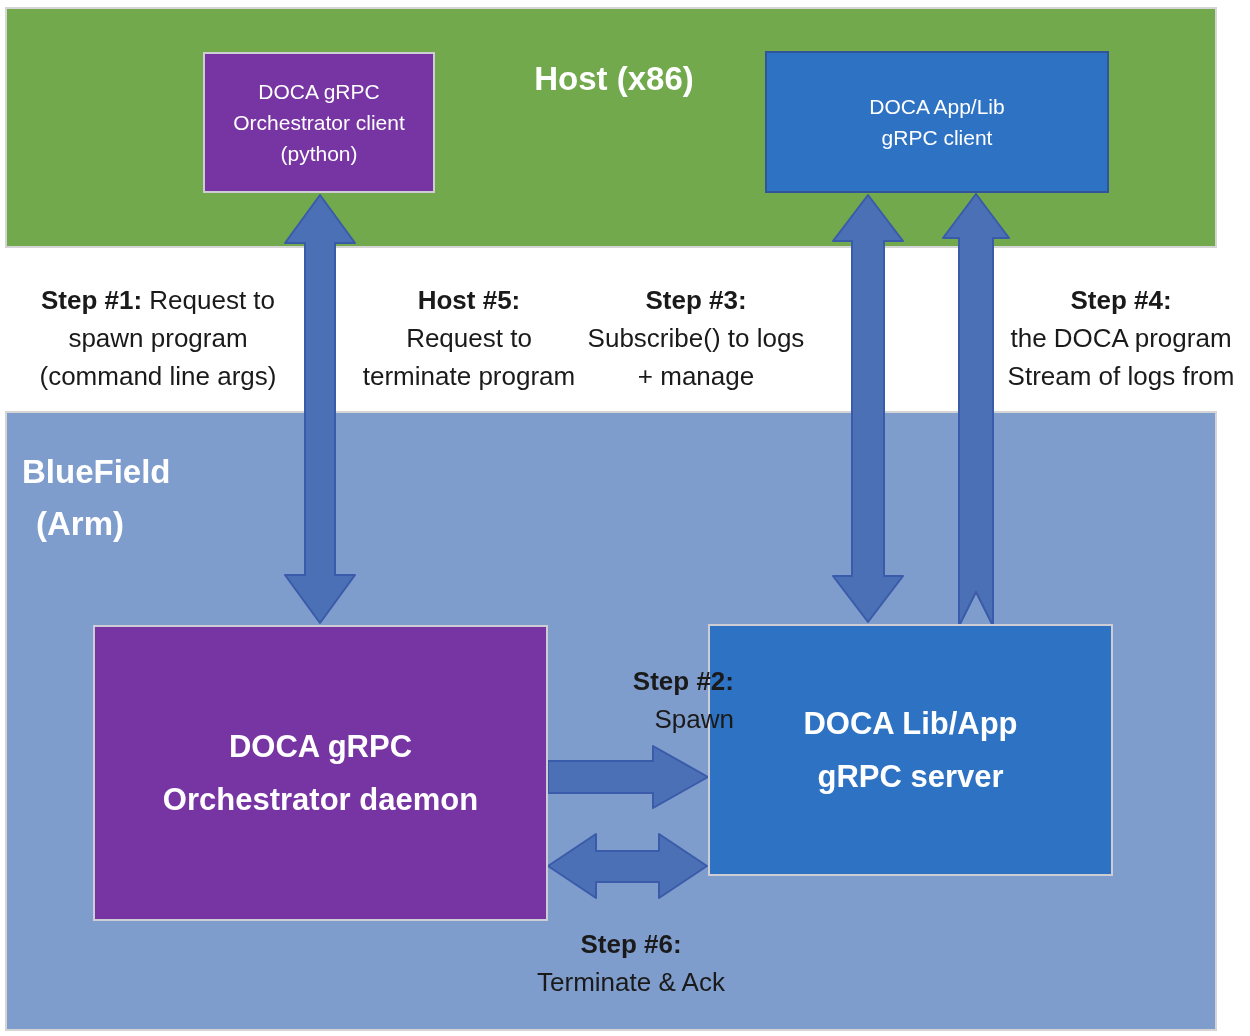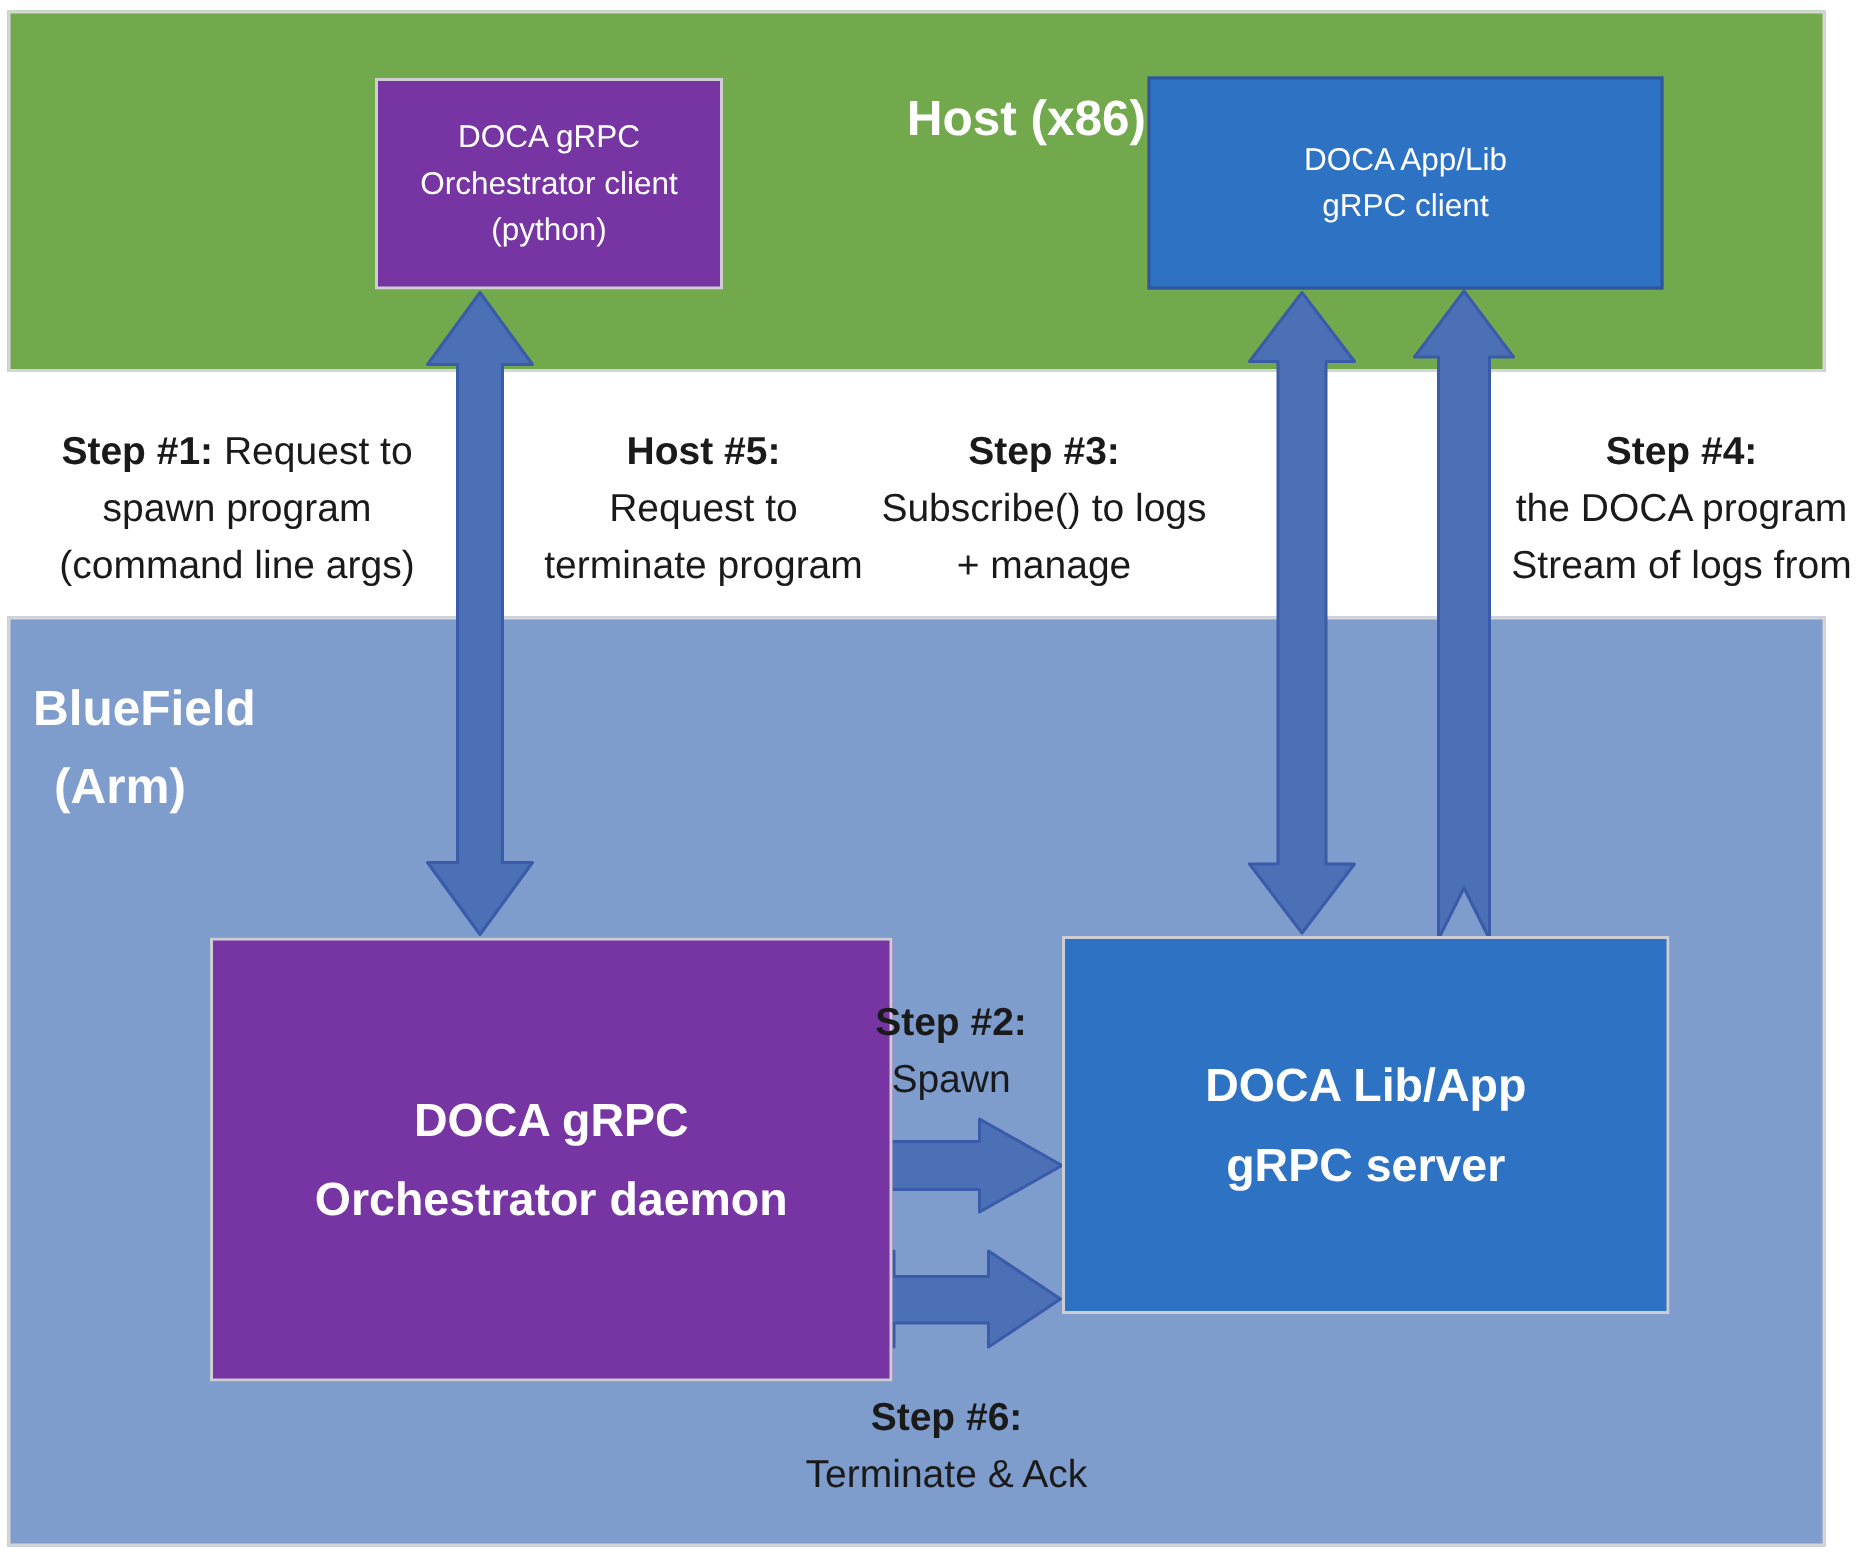--- a/index.html
+++ b/index.html
@@ -12,41 +12,41 @@
   .band.bluefield { left:5px; top:411px; width:1212px; height:620px; background:var(--bluefield-band); z-index:0; }
 
   .arrow-layer { position:absolute; left:0; top:0; width:1250px; height:1036px; z-index:1; pointer-events:none; }
   .arrow-layer polygon { fill:var(--arrow-fill); stroke:var(--arrow-stroke); stroke-width:2; stroke-linejoin:round; }
 
   .node {
     position:absolute; box-sizing:border-box; z-index:2;
     display:flex; flex-direction:column; align-items:center; justify-content:center;
     text-align:center; color:var(--box-text);
   }
-  .node.purple      { background:var(--purple-box); border:2px solid var(--box-border-light);margin-left:47px; }
+  .node.purple      { background:var(--purple-box); border:2px solid var(--box-border-light); }
   .node.blue-client { background:var(--blue-box);   border:2px solid var(--blue-client-border); }
   .node.blue-server { background:var(--blue-box);   border:2px solid var(--box-border-light); }
 
   #orch-client { left:203px; top:52px;  width:232px; height:141px; font-size:21px; line-height:31px; }
   #grpc-client { left:741px; top:51px;  width:344px; height:142px; font-size:21px; line-height:31px;margin-left:24px; }
   #orch-daemon { left:93px;  top:625px; width:455px; height:296px; font-size:31px; line-height:53px; font-weight:bold; }
   #grpc-server { left:708px; top:624px; width:405px; height:252px; font-size:31px; line-height:53px; font-weight:bold; }
 
   .band-title { position:absolute; z-index:3; color:#ffffff; font-weight:bold; font-size:33px; }
-  #host-title      { left:464px; top:60px; width:300px; text-align:right; }
+  #host-title      { left:464px; top:60px; width:300px; text-align:center; }
   #bluefield-title { left:22px;  top:446px; line-height:52px; }
   #bluefield-title .line2 { padding-left:14px; }
 
   .step-label { position:absolute; z-index:3; text-align:center; color:var(--step-text); font-size:26px; line-height:38px; }
   .step-label b { font-weight:bold;margin-top:29px; }
   #step1 { left:8px;   top:281px; width:300px; }
   #step5 { left:344px; top:281px; width:250px; }
   #step3 { left:571px; top:281px; width:250px; }
   #step4 { left:995px; top:281px; width:252px; }
-  #step2 { left:534px; top:662px; width:200px; }
+  #step2 { left:534px; top:662px; width:200px;text-align:right; }
   #step6 { left:506px; top:925px; width:250px; }
 </style>
 </head>
 <body>
 
 <div class="canvas">
 
   <div class="band host"></div>
   <div class="band bluefield"></div>
 

